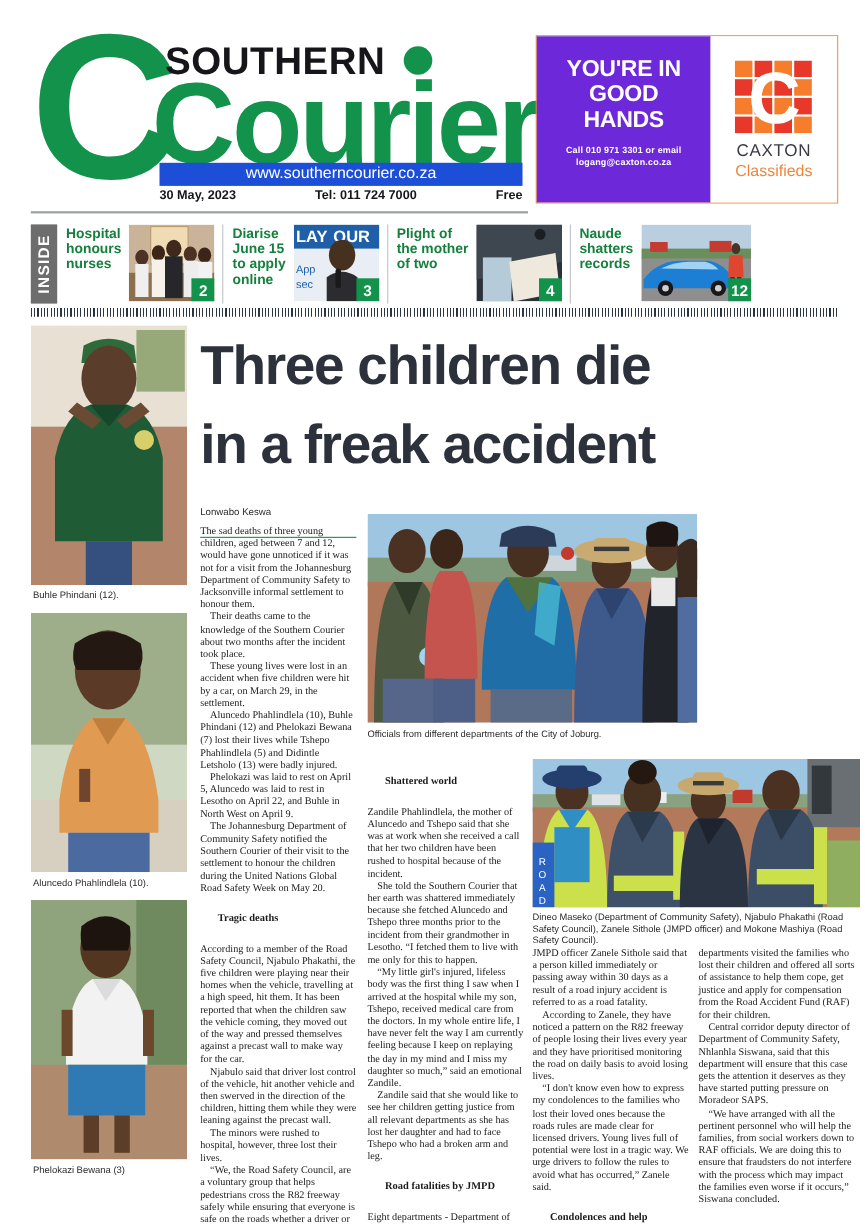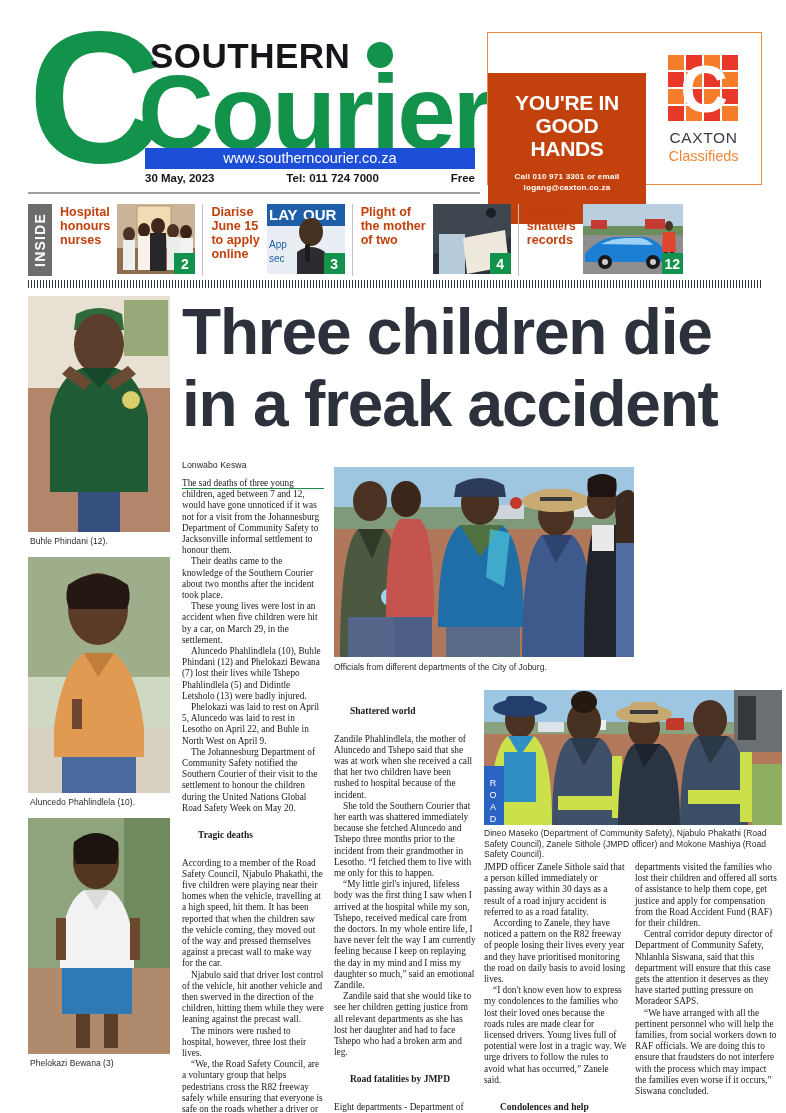--- a/index.html
+++ b/index.html
@@ -78,23 +78,22 @@
   }
 
   
   .adbox {
     position: absolute; left: 487px; top: 32px; width: 275px; height: 153px;
     border: 1px solid #f08a3c;
     display: flex;
   }
   .ad-orange {
     width: 158px; height: 100%;
-    background: #c2410c;
+    background: #6d28d9;
     position: relative;
-    margin-top: 40px;
   }
   .ad-claim {
     position: absolute; left: 0; top: 18px; width: 158px;
     text-align: center;
     color: #fff;
     font-family: "Liberation Sans", sans-serif;
     font-weight: bold;
     font-size: 21px;
     line-height: 23px;
     letter-spacing: -0.3px;
@@ -158,21 +157,21 @@
     padding-left: 8px;
     border-right: 1px solid #bfc3c7;
     height: 72px;
   }
   .inside-item:last-child { border-right: none; }
   .inside-title {
     font-family: "Liberation Sans", sans-serif;
     font-weight: bold;
     font-size: 12.6px;
     line-height: 14px;
-    color: #c2410c;
+    color: #15803d;
     padding-top: 1px;
     padding-right: 7px;
     white-space: pre-line;
   }
   .inside-thumb {
     width: 78px; height: 70px; position: relative; overflow: hidden;
     margin-right: 7px; flex: none;
   }
   .inside-thumb.wide { width: 100px; }
   .pagenum {
@@ -186,21 +185,21 @@
   .dotrule {
     position: absolute; left: 28px; top: 280px; width: 734px; height: 8px;
     background-image: repeating-linear-gradient(to right, #2b3440 0 1px, transparent 1px 3px);
   }
 
   
   .headline {
     position: absolute; left: 182px; top: 296px; width: 600px;
     font-family: "Liberation Sans", sans-serif;
     font-weight: bold;
-    font-size: 64px;
+    font-size: 50px;
     line-height: 72px;
     letter-spacing: -1.2px;
     color: #2c313c;
   }
   .headline span { display: block; }
 
   
   .rail { position: absolute; left: 28px; top: 296px; width: 142px; }
   .rail-photo { width: 142px; position: relative; overflow: hidden; }
   .rail-cap {

